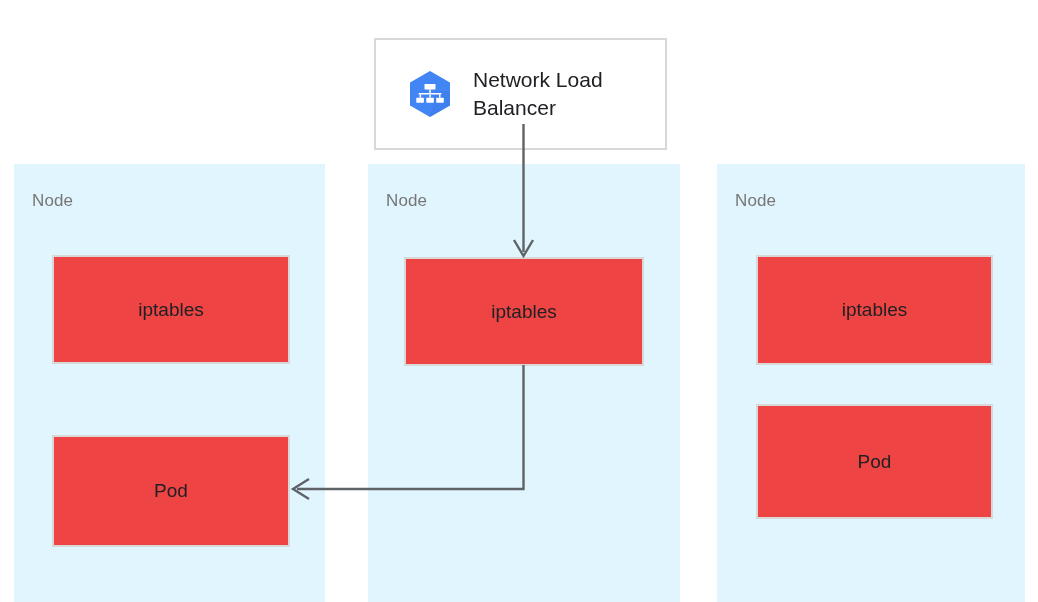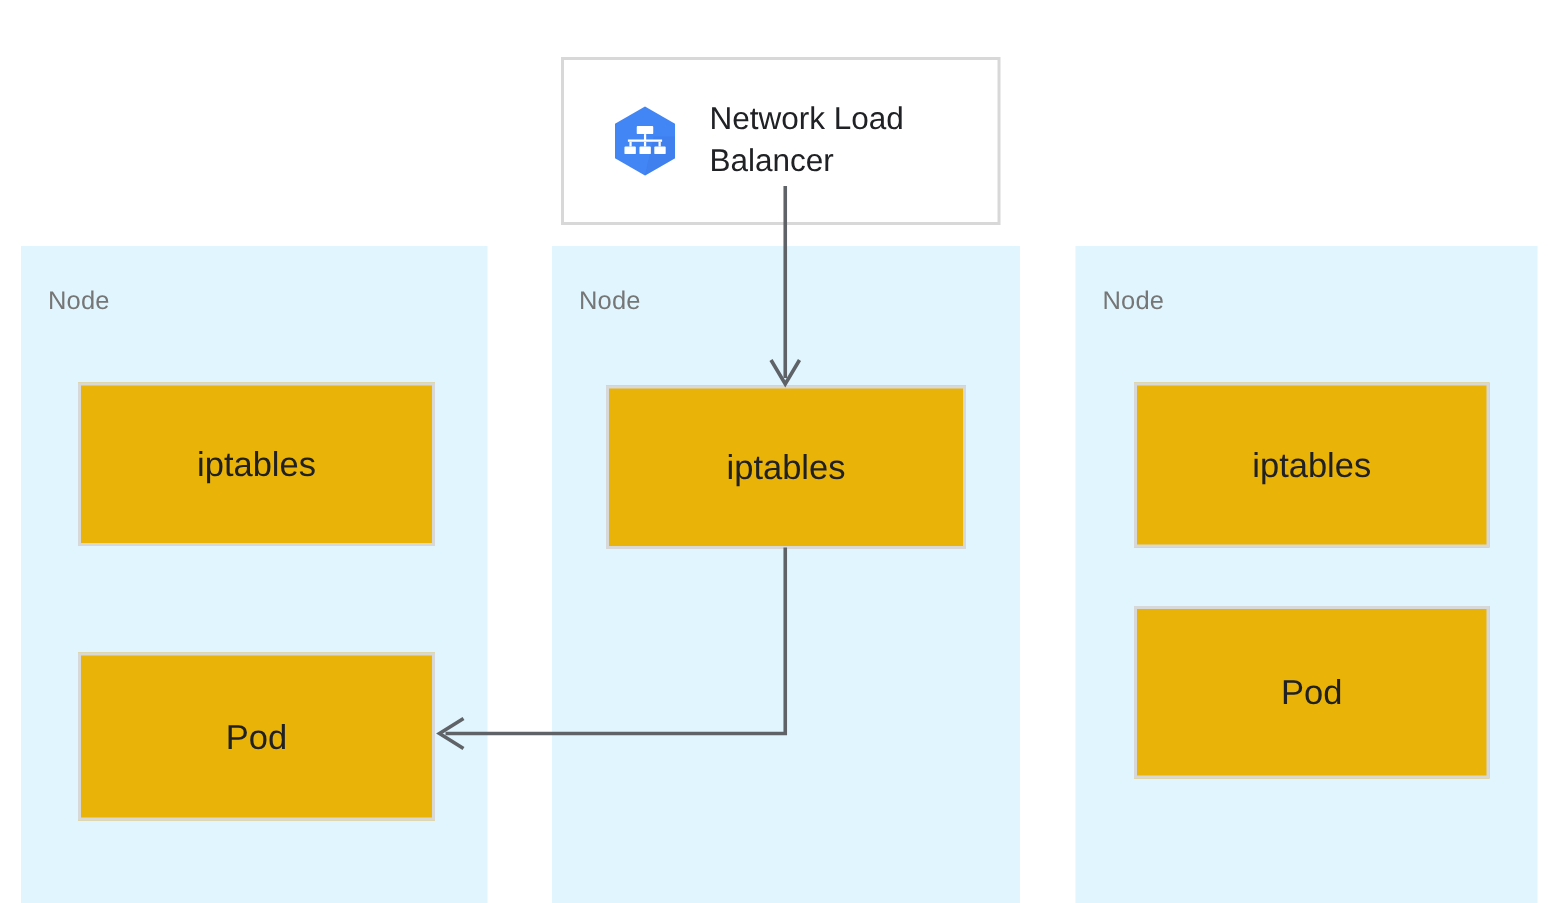--- a/index.html
+++ b/index.html
@@ -36,27 +36,27 @@
     left: 18px;
     font-size: 17px;
     color: #767676;
     letter-spacing: 0.1px;
     white-space: nowrap;
   }
 
   
   .box {
     position: absolute;
-    background: #eab308;
+    background: #ef4444;
     border: 2px solid #d8d8d8;
     box-sizing: border-box;
     display: flex;
     align-items: center;
     justify-content: center;
-    font-size: 23px;
+    font-size: 19px;
     color: #202124;
   }
 
   
   .box.l-iptables { left: 38px; top:  91px; width: 238px; height: 109px; }
   .box.l-pod      { left: 38px; top: 271px; width: 238px; height: 112px; }
   
   .box.m-iptables { left: 36px; top:  93px; width: 240px; height: 109px; }
   
   .box.r-iptables { left: 39px; top:  91px; width: 237px; height: 110px; }

